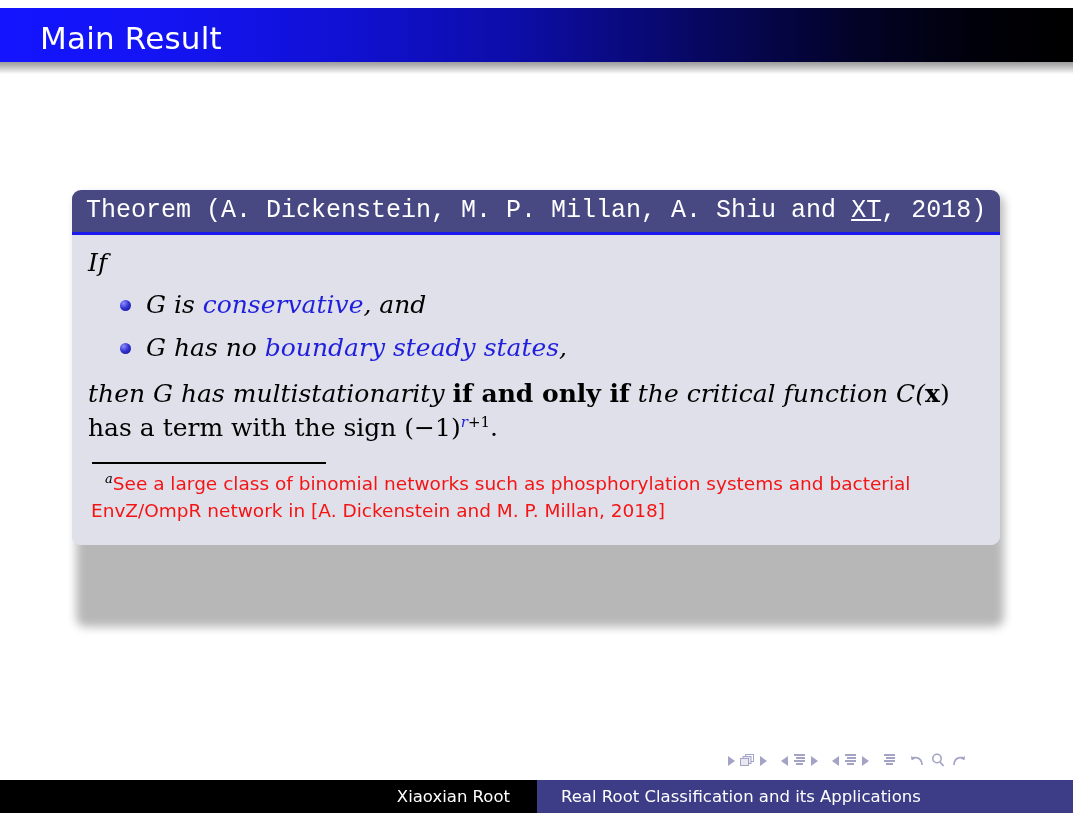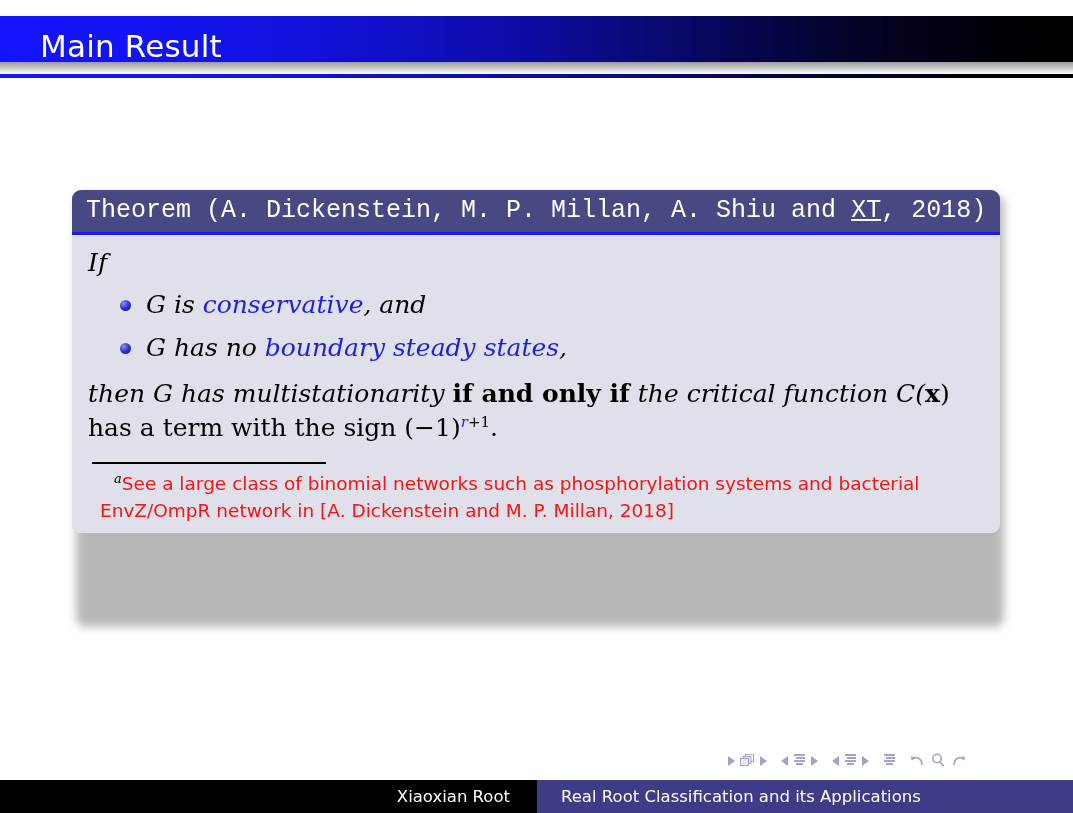--- a/index.html
+++ b/index.html
@@ -11,21 +11,21 @@
     width: 1073px;
     height: 813px;
     position: relative;
     overflow: hidden;
     font-family: "DejaVu Sans", sans-serif;
   }
 
   
   #title-bar {
     position: absolute;
-    left: 0; top: 16px;
+    left: 0; top: 8px;
     width: 1073px;
     height: 62px;
     background: linear-gradient(to right, #1414ff 0%, #1414f5 14%, #1111d8 30%, #0d0da8 48%, #07075e 66%, #030327 80%, #000008 92%, #000000 100%);
   }
   #title-text {
     position: absolute;
     left: 40px;
     top: 12px;
     font-size: 31px;
     color: #ffffff;
@@ -73,21 +73,21 @@
   #theorem-header-text {
     color: #ffffff;
     font-size: 25px;
     font-family: Liberation Mono, monospace;
     white-space: nowrap;
   }
   #theorem-header-text .ul { text-decoration: underline; }
 
   #theorem-body {
     background: #e0e0ea;
-    padding: 10px 18px 8px 14px;
+    padding: 10px 18px 20px 14px;
     font-family: "DejaVu Serif", serif;
     color: #000000;
   }
   .mathy {
     font-style: italic;
     font-size: 25px;
     line-height: 1.28;
   }
   #if-line {
     margin: 2px 0 4px 2px;
@@ -136,21 +136,21 @@
     height: 0;
     border-top: 2px solid #000000;
     margin: 18px 0 6px 6px;
   }
   #footnote {
     color: #f41414;
     font-family: "DejaVu Sans", sans-serif;
     font-size: 18.5px;
     line-height: 1.45;
     font-style: normal;
-    margin: 0 0 0 14px;
+    margin: 0 0 0 5px;
   }
   #footnote .marker {
     color: #000000;
     font-style: italic;
     font-size: 13px;
     vertical-align: super;
     font-family: "DejaVu Serif", serif;
     margin-left: 14px;
   }
 

